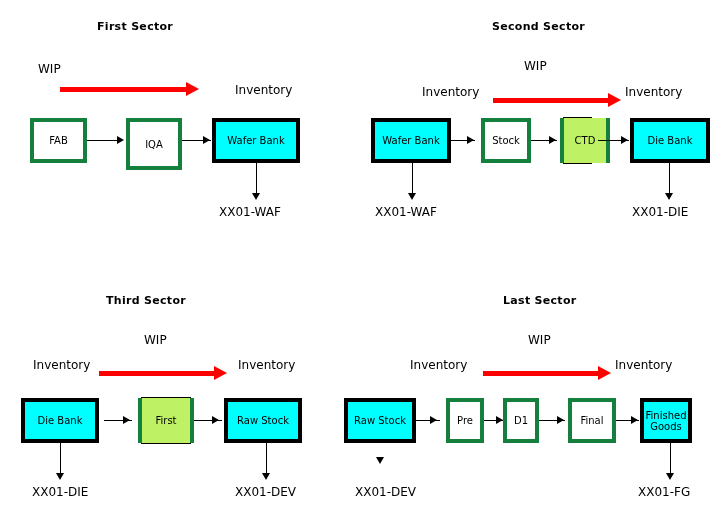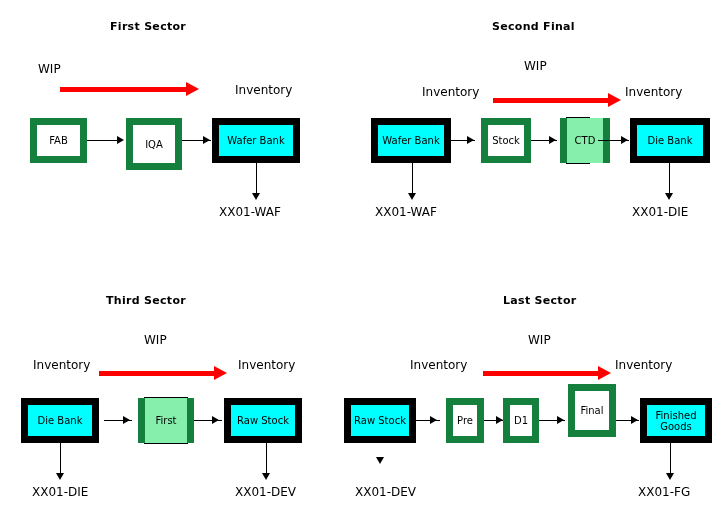--- a/index.html
+++ b/index.html
@@ -34,39 +34,39 @@
   }
   .lbl-sm {
     position: absolute;
     font-size: 12px;
     white-space: nowrap;
     color: #000000;
   }
   .node {
     position: absolute;
     box-sizing: border-box;
-    border: 7px solid #15803d;
+    border: 4px solid #15803d;
     background: #ffffff;
     display: flex;
     align-items: center;
     justify-content: center;
     text-align: center;
     font-size: 10px;
     line-height: 11px;
     color: #000000;
   }
   .node.inv {
     background: #00ffff;
     border-color: #000000;
   }
   
   .node.split {
     border-top: none;
     border-bottom: none;
-    background: #86efac;
+    background: #bef264;
   }
   .node.split::before,
   .node.split::after {
     content: "";
     position: absolute;
     left: -1px;
     width: calc(100% + 2px);
     height: 1px;
     background: #000000;
   }
@@ -110,21 +110,21 @@
     width: 0; height: 0;
     border-top: 7px solid transparent;
     border-bottom: 7px solid transparent;
     border-left: 13px solid #ff0000;
   }
 </style>
 </head>
 <body>
 
 <div class="sector">
-  <div class="sector-title" style="left:110px; top:20px;">First Sector</div>
+  <div class="sector-title" style="left:97px; top:20px;">First Sector</div>
 
   <div class="lbl" style="left:38px; top:62px;">WIP</div>
 
   <div class="wip-arrow" style="left:60px; top:87px; width:127px;"></div>
   <div class="wip-head" style="left:186px; top:82px;"></div>
 
   <div class="lbl" style="left:235px; top:83px;">Inventory</div>
 
   <div class="node" style="left:30px; top:118px; width:57px; height:45px;">
     <span>FAB</span>
@@ -141,21 +141,21 @@
   <div class="node inv" style="left:212px; top:118px; width:88px; height:45px;">
     <span>Wafer Bank</span>
   </div>
 
   <div class="arrow-v" style="left:256px; top:163px; height:32px;"></div>
   <div class="arrow-head-d" style="left:252px; top:193px;"></div>
   <div class="lbl-sm" style="left:219px; top:205px;">XX01-WAF</div>
 </div>
 
 <div class="sector">
-  <div class="sector-title" style="left:492px; top:20px;">Second Final</div>
+  <div class="sector-title" style="left:492px; top:20px;">Second Sector</div>
 
   <div class="lbl" style="left:524px; top:59px;">WIP</div>
 
   <div class="lbl" style="left:422px; top:85px;">Inventory</div>
 
   <div class="wip-arrow" style="left:493px; top:98px; width:116px;"></div>
   <div class="wip-head" style="left:608px; top:93px;"></div>
 
   <div class="lbl" style="left:625px; top:85px;">Inventory</div>
 
@@ -250,27 +250,27 @@
   </div>
   <div class="arrow-h" style="left:484px; top:420px; width:22px;"></div>
   <div class="arrow-head-r" style="left:496px; top:416px;"></div>
 
   <div class="node" style="left:503px; top:398px; width:36px; height:45px;">
     <span>D1</span>
   </div>
   <div class="arrow-h" style="left:539px; top:420px; width:26px;"></div>
   <div class="arrow-head-r" style="left:557px; top:416px;"></div>
 
-  <div class="node" style="left:568px; top:384px; width:48px; height:53px;">
+  <div class="node" style="left:568px; top:398px; width:48px; height:45px;">
     <span>Final</span>
   </div>
   <div class="arrow-h" style="left:616px; top:420px; width:23px;"></div>
   <div class="arrow-head-r" style="left:631px; top:416px;"></div>
 
-  <div class="node inv" style="left:640px; top:398px; width:72px; height:45px;">
+  <div class="node inv" style="left:640px; top:398px; width:52px; height:45px;">
     <span>Finished Goods</span>
   </div>
 
   <div class="arrow-head-d" style="left:376px; top:457px;"></div>
   <div class="lbl-sm" style="left:355px; top:485px;">XX01-DEV</div>
 
   <div class="arrow-v" style="left:670px; top:443px; height:32px;"></div>
   <div class="arrow-head-d" style="left:666px; top:473px;"></div>
   <div class="lbl-sm" style="left:638px; top:485px;">XX01-FG</div>
 </div>

